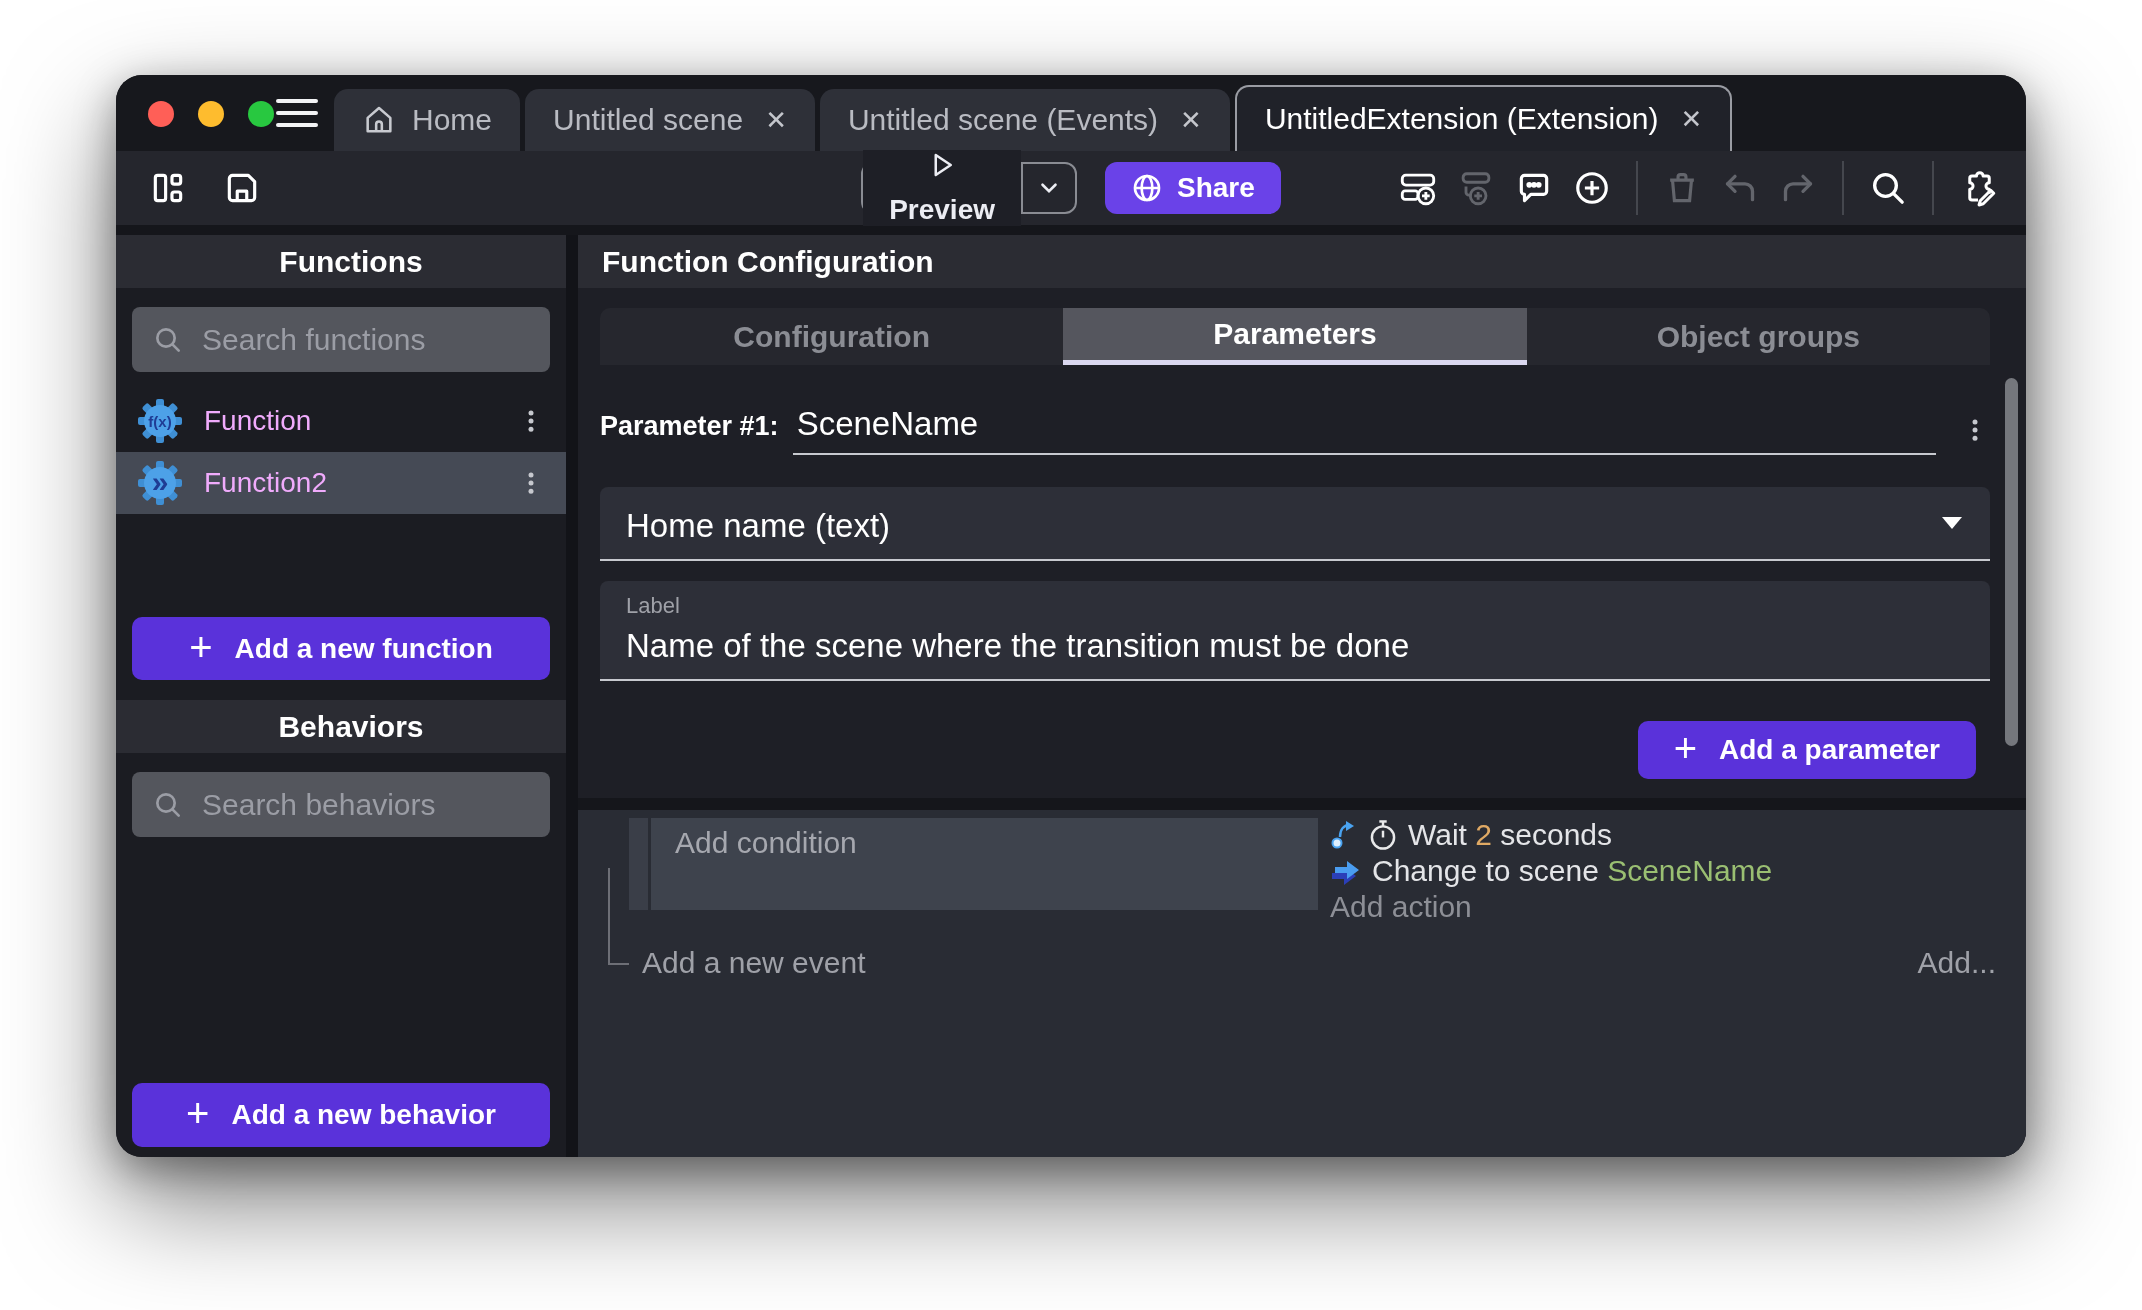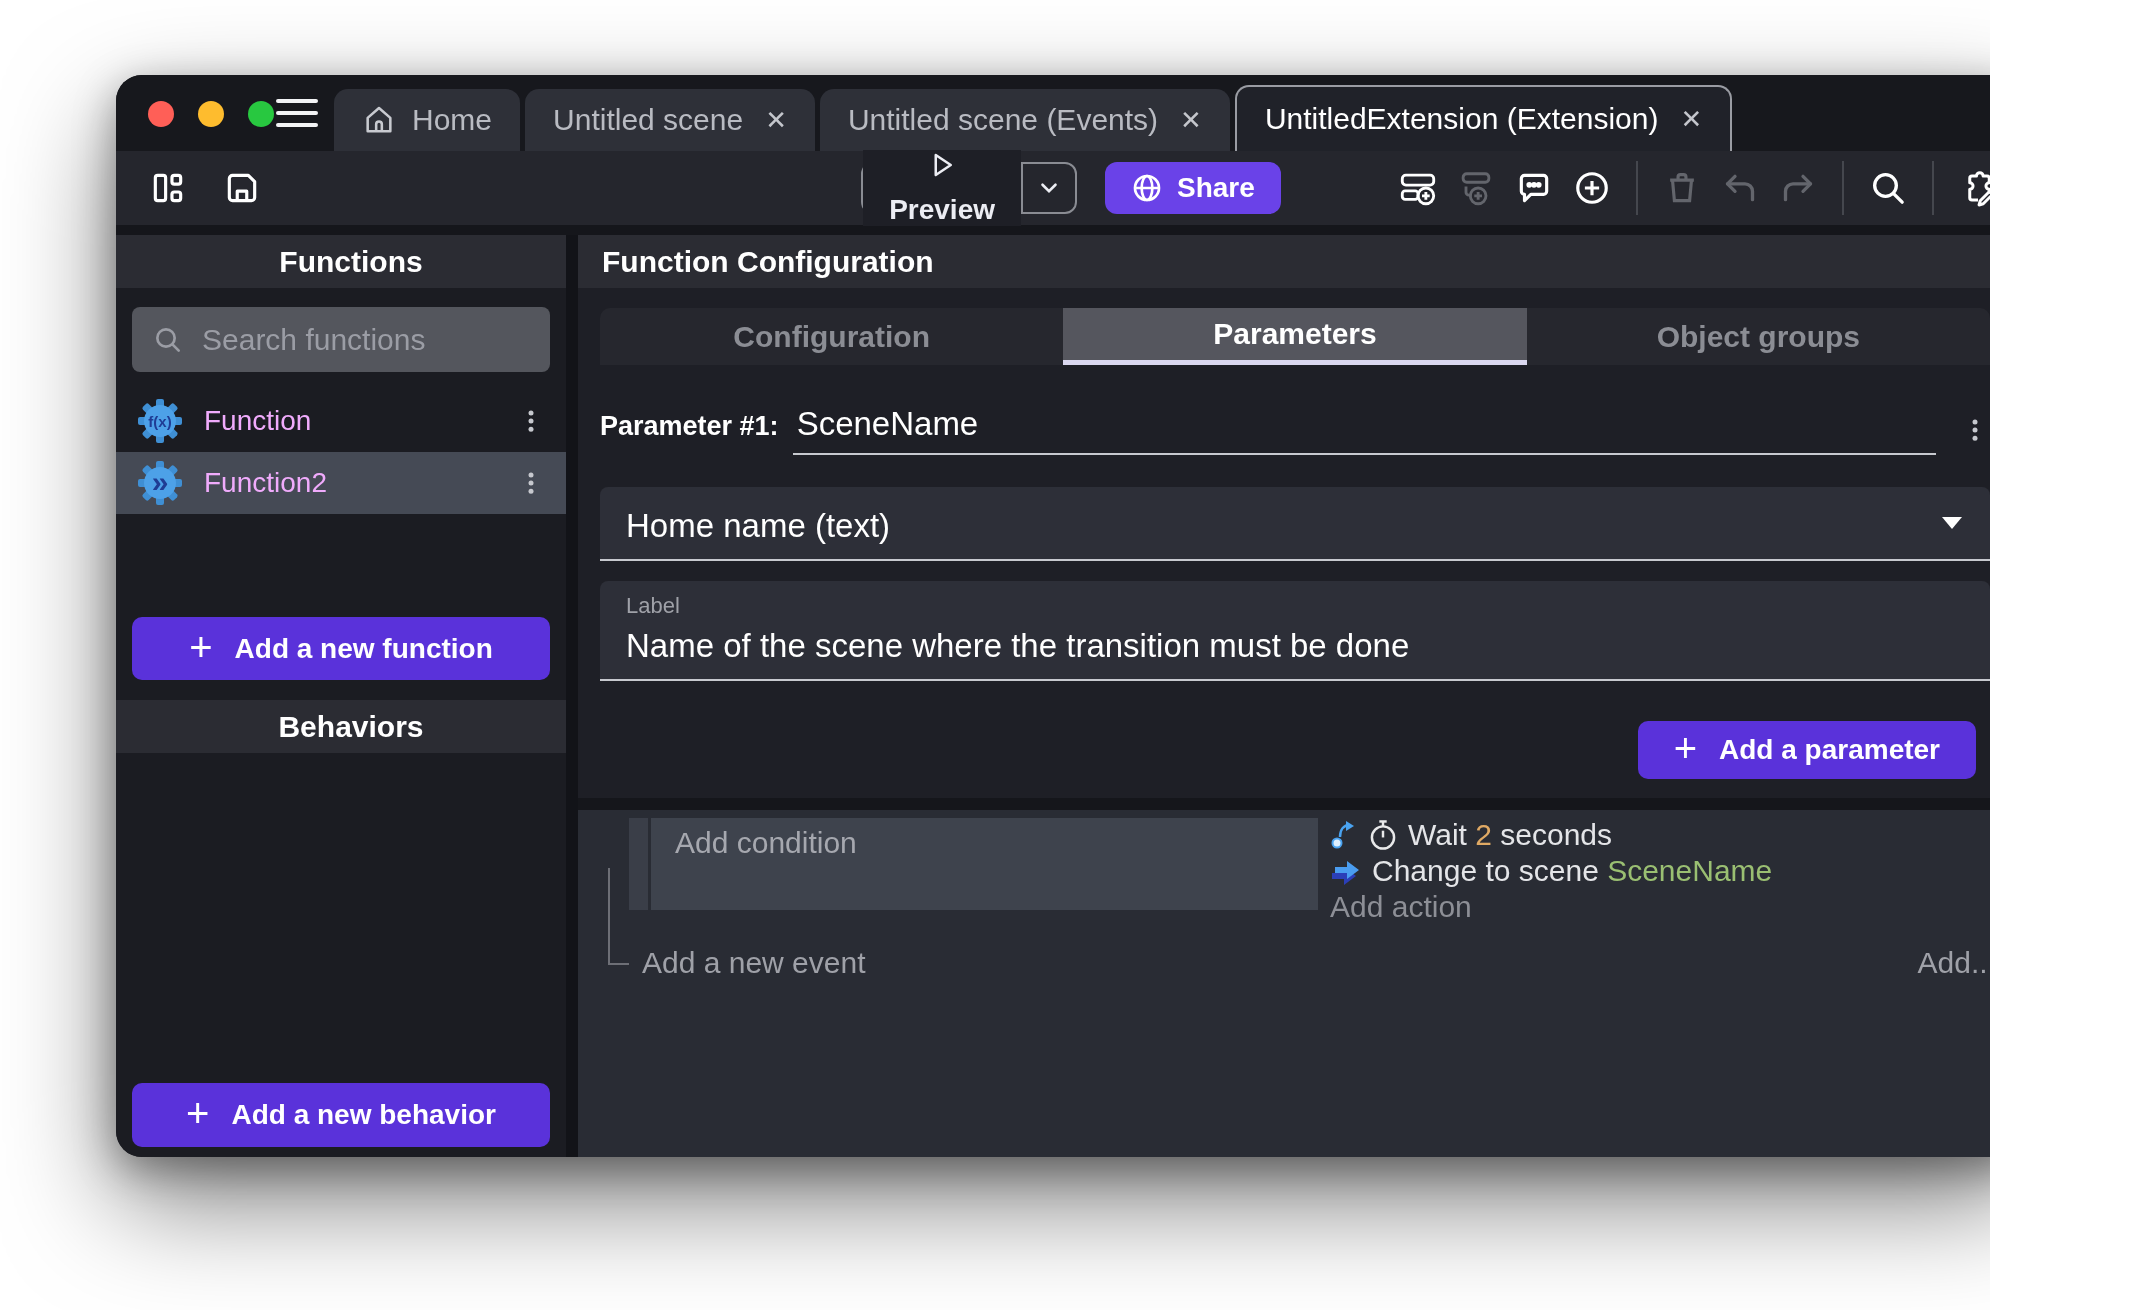--- a/index.html
+++ b/index.html
@@ -1,17 +1,17 @@
 <!DOCTYPE html>
 <html><head>
 <meta charset="utf-8">
 <style>
   * { margin:0; padding:0; box-sizing:border-box; }
   html,body { width:2142px; height:1310px; background:#ffffff; font-family:"Liberation Sans", sans-serif; }
-  .stage { position:relative; width:1990px; height:1310px; overflow:hidden; }
+  .stage { position:relative; width:2142px; height:1310px; overflow:hidden; }
 
   .window {
     position:absolute; left:116px; top:75px; width:1910px; height:1082px;
     background:#1d1e24; border-radius:26px; overflow:hidden;
     box-shadow:0 45px 110px rgba(0,0,0,.5), 0 12px 40px rgba(0,0,0,.35);
     display:flex; flex-direction:column;
   }
 
   
   .tabbar { position:relative; height:76px; background:#17181d; flex:0 0 auto; }
@@ -321,20 +321,29 @@
                 </svg>
           </span>
         </div>
       </div>
       <div class="btn-purple btn-addfn">
         <span class="plus">+</span>
         <span>Add a new function</span>
       </div>
       <div class="side-header behaviors-header">
         <span>Behaviors</span>
+      </div>
+      <div class="search-wrap">
+        <span>
+          <svg width="32" height="32" viewBox="0 0 24 24" fill="none" stroke="#9b9da5" stroke-width="2" stroke-linecap="round">
+                <circle cx="10.5" cy="10.5" r="6.5"></circle>
+                <line x1="15.5" y1="15.5" x2="20" y2="20"></line>
+              </svg>
+        </span>
+        <input type="text" placeholder="Search behaviors" style="">
       </div>
       <div class="side-spacer"></div>
       <div class="btn-purple btn-addbh">
         <span class="plus">+</span>
         <span>Add a new behavior</span>
       </div>
     </div>
 
     <div class="main">
       <div class="main-header">

